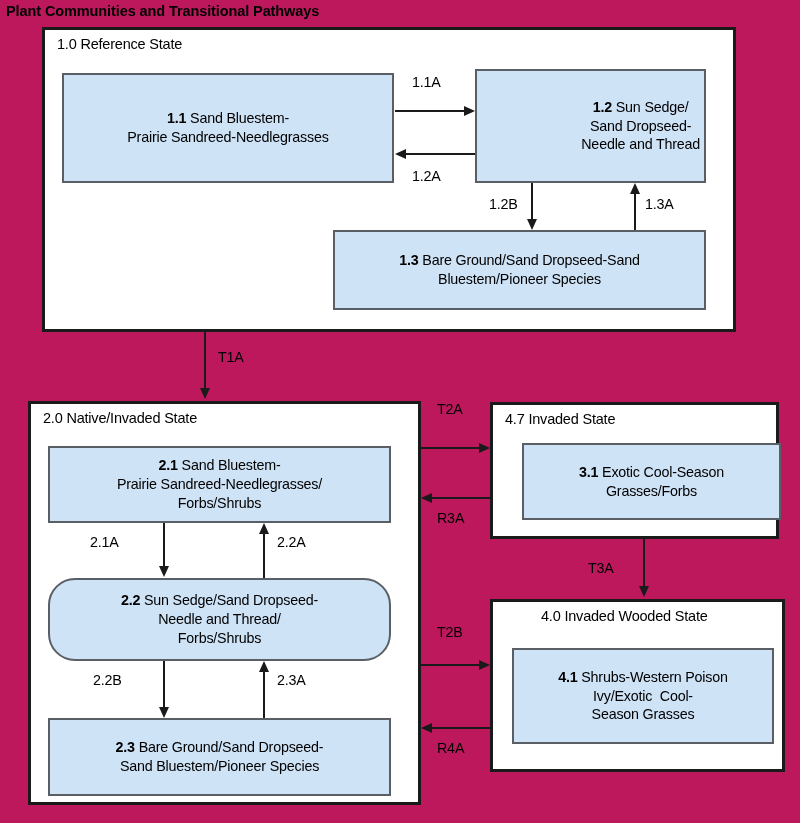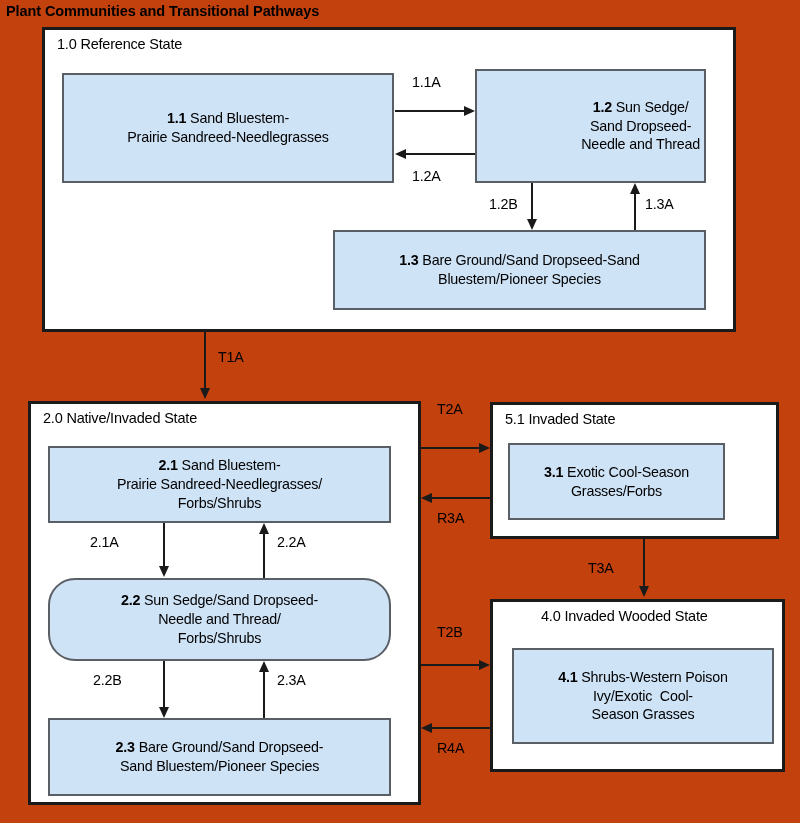--- a/index.html
+++ b/index.html
@@ -8,21 +8,21 @@
     background: #ffffff;
   }
   body {
     font-family: "Liberation Sans", sans-serif;
     color: #000000;
   }
   #canvas {
     position: relative;
     width: 800px;
     height: 823px;
-    background: #c2410c;
+    background: #be185d;
     overflow: hidden;
   }
   .abs { position: absolute; box-sizing: border-box; }
 
   
   .diagram-title {
     left: 6px;
     top: 3px;
     font-size: 14.5px;
     font-weight: bold;
@@ -184,23 +184,23 @@
 
   <div class="abs line-v" style="left:163px; top:661px; height:47px;"></div>
   <div class="arrowhead ah-down" style="left:158.5px; top:707px;"></div>
   <div class="edge-label" style="left:93px; top:672px;">2.2B</div>
 
   <div class="abs line-v" style="left:263px; top:672px; height:46px;"></div>
   <div class="arrowhead ah-up" style="left:258.5px; top:661px;"></div>
   <div class="edge-label" style="left:277px; top:672px;">2.3A</div>
 
   <div class="abs state-box" style="left:490px; top:402px; width:289px; height:137px;"></div>
-  <div class="state-label" style="left:505px; top:411px;">5.1 Invaded State</div>
-
-  <div class="abs comm-box" style="left:508px; top:443px; width:217px; height:77px;">
+  <div class="state-label" style="left:505px; top:411px;">4.7 Invaded State</div>
+
+  <div class="abs comm-box" style="left:522px; top:443px; width:259px; height:77px;">
     <div>
       <span class="num">3.1</span>
       <span> Exotic Cool-Season<br>Grasses/Forbs</span>
     </div>
   </div>
 
   <div class="abs line-h" style="left:421px; top:447px; width:58px;"></div>
   <div class="arrowhead ah-right" style="left:479px; top:442.5px;"></div>
   <div class="edge-label" style="left:437px; top:401px;text-align:center;">T2A</div>
 

